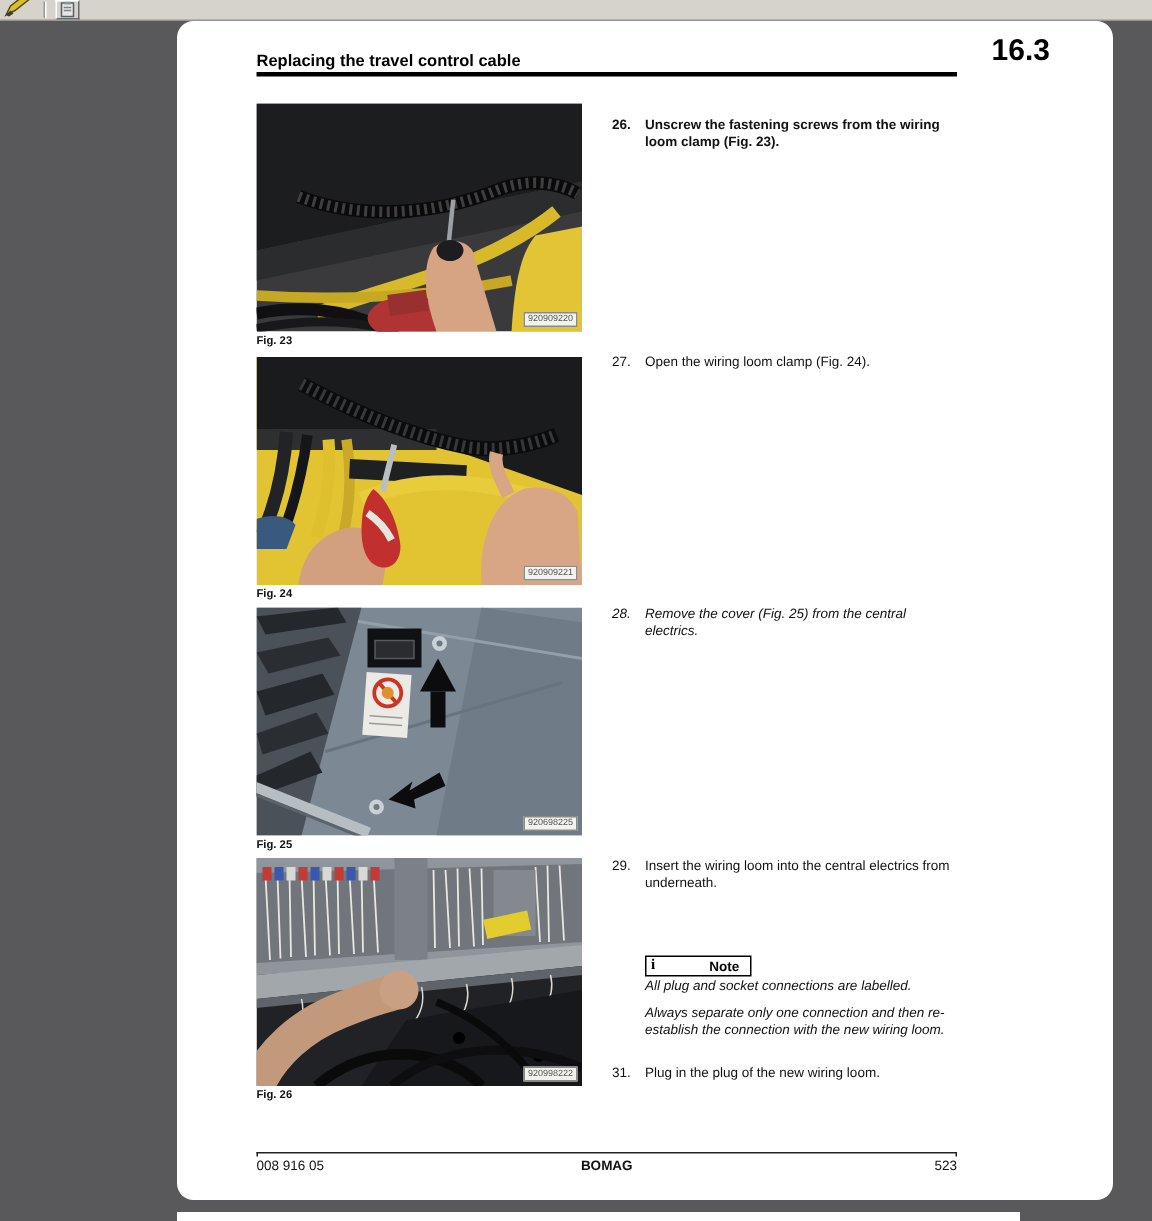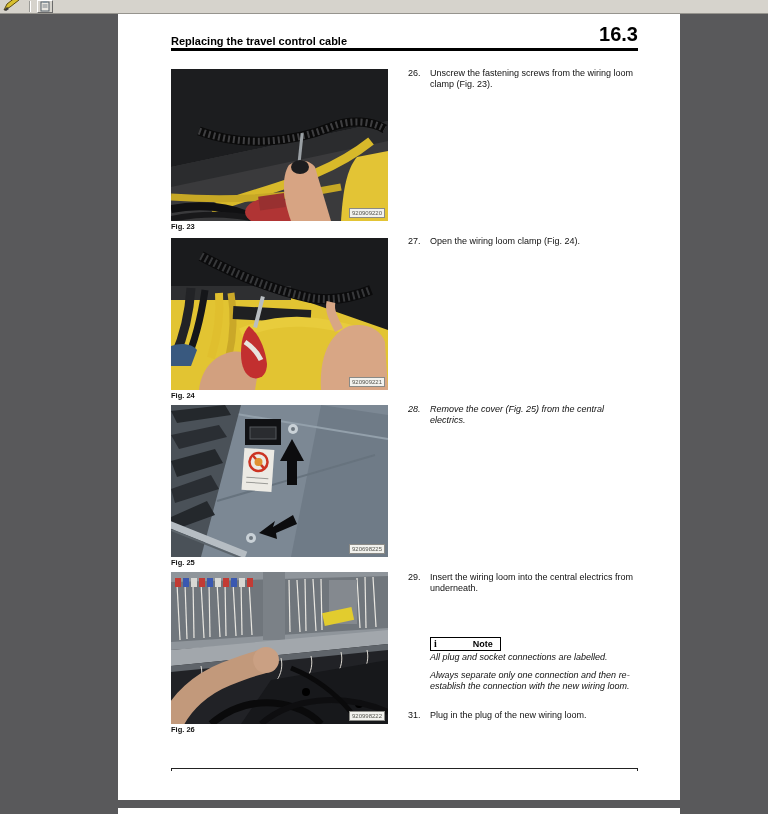--- a/index.html
+++ b/index.html
@@ -7,37 +7,37 @@
   .app{position:relative;width:768px;height:814px;background:#59595b;overflow:hidden;}
 
   
   .toolbar{position:absolute;top:0;left:0;width:768px;height:13px;background:#d6d3cc;border-bottom:1px solid #96948e;z-index:5;}
   .tb-pen{position:absolute;left:2px;top:-4px;width:20px;height:17px;cursor:pointer;}
   .tb-sep{position:absolute;left:29px;top:1px;width:1px;height:11px;background:#9a9a96;box-shadow:1px 0 0 #ffffff;}
   .tb-btn{position:absolute;left:37px;top:0px;width:16px;height:13px;background:#d6d3cc;border:1px solid;border-color:#ffffff #6a6a6a #6a6a6a #ffffff;padding:0;cursor:pointer;}
   .tb-btn svg{display:block;margin:0 auto;}
 
   
-  .page{position:absolute;left:118px;top:14px;width:562px;height:786px;background:#ffffff;}
+  .page{position:absolute;left:118px;top:14px;width:624px;height:786px;background:#ffffff;border-radius:11px;}
   .next-strip{position:absolute;left:118px;top:808px;width:562px;height:6px;background:#ffffff;}
 
   .hdr-title{position:absolute;left:53px;top:21px;font-size:11px;font-weight:bold;color:#000;}
   .hdr-num{position:absolute;right:42px;top:9px;font-size:20px;font-weight:bold;color:#000;line-height:22px;}
   .hdr-rule{position:absolute;left:53px;top:34px;width:467px;height:3px;background:#000;}
 
   
   .figure{position:absolute;left:53px;width:217px;height:164px;}
   #fig-23{top:55px;} #fig-24{top:224px;} #fig-25{top:391px;} #fig-26{top:558px;}
   .fig-photo{display:block;width:217px;height:152px;}
   .photo-id{position:absolute;right:3px;top:139px;background:#f2f2ee;border:1px solid #8a8a86;font-size:6px;line-height:8px;color:#55554f;padding:0 2px;white-space:nowrap;}
   .fig-caption{position:absolute;left:0;top:153px;font-size:7.5px;font-weight:bold;color:#111;}
 
   
   .instr{position:absolute;left:290px;width:232px;}
-  #i-26{top:54px;} #i-27{top:222px;} #i-28{top:390px;font-style:italic;} #i-29{top:558px;} #i-30{top:586px;} #i-31{top:696px;}
+  #i-26{top:64px;font-weight:bold;} #i-27{top:222px;} #i-28{top:390px;font-style:italic;} #i-29{top:558px;} #i-30{top:586px;} #i-31{top:696px;}
   .instr-num{position:absolute;left:0;top:0;font-size:9px;color:#111;}
   .instr-text{margin-left:22px;font-size:9px;line-height:11px;color:#111;}
 
   
   .note-box{position:absolute;left:312px;top:623px;height:12px;border:1px solid #000;display:inline-flex;align-items:center;padding:0 7px 0 3px;}
   .note-i{font-family:"Liberation Serif",serif;font-weight:bold;font-size:10px;line-height:10px;margin-right:4px;color:#000;}
   .note-label{font-size:9px;font-weight:bold;color:#000;padding-left:32px;}
   .note-line{position:absolute;left:312px;width:212px;font-size:9px;font-style:italic;line-height:11px;color:#111;}
   #note-l1{top:638px;} #note-l2{top:656px;}
 
@@ -248,18 +248,23 @@
     </div>
     <div class="note-line" id="note-l1">All plug and socket connections are labelled.</div>
     <div class="note-line" id="note-l2">Always separate only one connection and then re-establish the connection with the new wiring loom.</div>
 
     <div class="instr" id="i-31">
       <span class="instr-num">31.</span>
       <div class="instr-text">Plug in the plug of the new wiring loom.</div>
     </div>
 
     <div class="ftr-rule"></div>
+    <div class="ftr">
+      <span class="ftr-left">008 916 05</span>
+      <span class="ftr-center">BOMAG</span>
+      <span class="ftr-right">523</span>
+    </div>
 
   </div>
 
   <div class="next-strip"></div>
 
 </div>
 
 </body></html>

